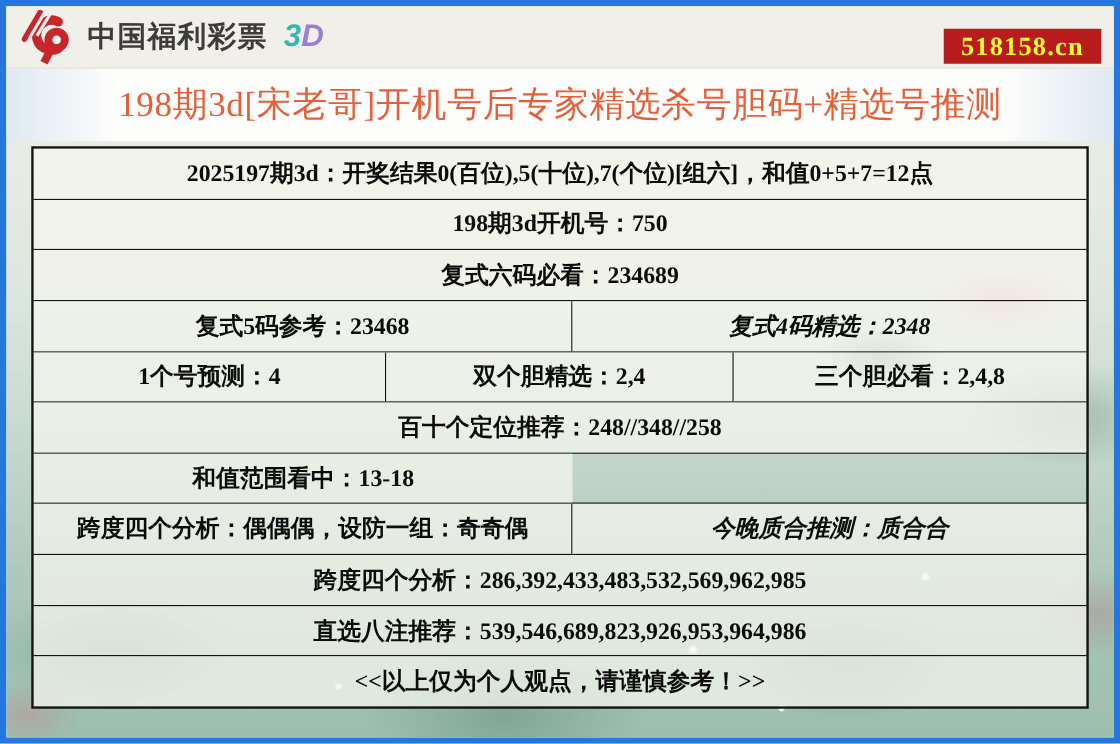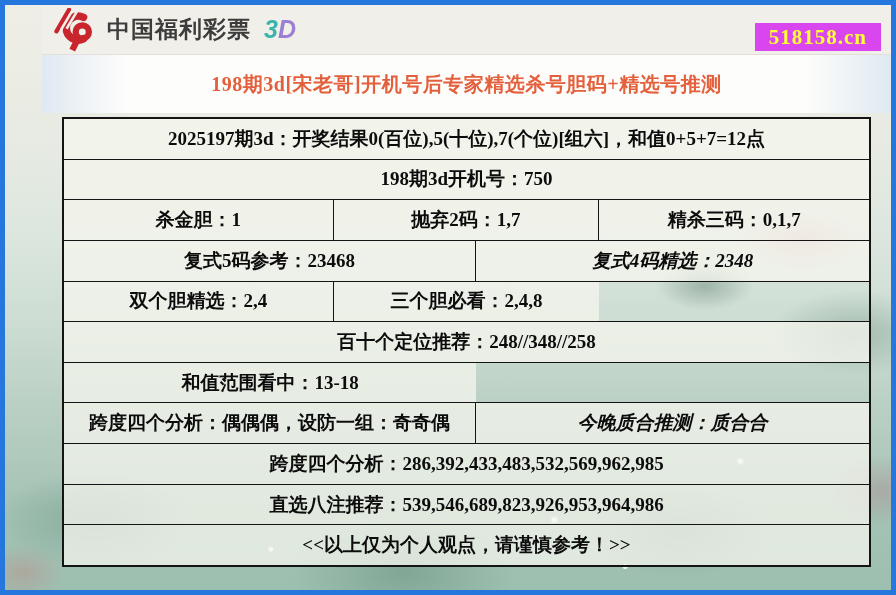--- a/index.html
+++ b/index.html
@@ -3,21 +3,20 @@
 <meta charset="utf-8">
 <style>
   * { margin:0; padding:0; box-sizing:border-box; }
   html,body { width:896px; height:595px; overflow:hidden;
     font-family:"Liberation Serif","DejaVu Serif",serif; }
   .page {
     position:relative; width:896px; height:595px;
     border:5px solid #2577dd;
     box-shadow: inset 0 0 0 1px #bcd4ec;
     overflow:hidden;
-    padding-left:37px;
   }
   
   .pond-bg {
     position:absolute; inset:0; z-index:0;
     background:
       radial-gradient(circle 3px at 62% 88%, rgba(255,255,255,.95) 0 2px, transparent 4px),
       radial-gradient(circle 3px at 83% 78%, rgba(255,255,255,.9) 0 2px, transparent 4px),
       radial-gradient(circle 2px at 30% 93%, rgba(255,255,255,.9) 0 2px, transparent 3px),
       radial-gradient(circle 2px at 70% 96%, rgba(255,255,255,.85) 0 2px, transparent 3px),
       radial-gradient(ellipse 90px 45px at 90% 40%, rgba(226,158,172,.55), transparent 70%),
@@ -40,32 +39,32 @@
   }
   .logo { display:flex; align-items:center; gap:9px; }
   .logo svg { width:44px; height:44px; }
   .logo-text { font-family:"Liberation Sans","DejaVu Sans",sans-serif;
     font-weight:900; font-size:23px; color:#3c3c3c; letter-spacing:1px; }
   .logo-3d { font-family:"Liberation Sans","DejaVu Sans",sans-serif;
     font-style:italic; font-weight:900; font-size:25px; margin-left:4px; }
   .logo-3d .d3-first { color:#3bb4ad; }
   .logo-3d .d3-second { color:#9a7fd2; }
   .site-badge {
-    margin-left:auto; margin-top:14px; background:#d946ef; color:#ffff33;
+    margin-left:auto; margin-top:14px; background:#b91c1c; color:#ffff33;
     font-weight:700; font-size:21px; line-height:28px; padding:0 14px;
     letter-spacing:1px; cursor:pointer;
   }
 
   
   .title-band {
     height:58px; display:flex; align-items:center; justify-content:center;
     background:linear-gradient(90deg,#dfe9f2 0%,#fdfdfb 10%,#fdfdfb 90%,#dfe9f2 100%);
   }
   .page-title {
-    font-size:20px; font-weight:700; color:#e4603c;
+    font-size:28px; font-weight:400; color:#e4603c;
     white-space:nowrap; letter-spacing:0.5px;
   }
 
   
   .pred-table {
     margin:4px 20px 0 20px; border:2px solid #141414;
     display:flex; flex-direction:column; height:450px;
   }
   .t-row { display:flex; flex:1 1 0; border-bottom:1.4px solid #141414; }
   .t-row:last-child { border-bottom:none;font-family:Liberation Serif, serif; }
@@ -113,30 +112,29 @@
     <h1 class="page-title">198期3d[宋老哥]开机号后专家精选杀号胆码+精选号推测</h1>
   </div>
 
   <div class="pred-table layer" id="prediction-table">
       <div class="t-row cols1">
         <div class="t-cell">2025197期3d：开奖结果0(百位),5(十位),7(个位)[组六]，和值0+5+7=12点</div>
       </div>
       <div class="t-row cols1">
         <div class="t-cell">198期3d开机号：750</div>
       </div>
-      <div class="t-row cols3">
-        <div class="t-cell">杀金胆：1</div>
-        <div class="t-cell">抛弃2码：1,7</div>
-        <div class="t-cell">精杀三码：0,1,7</div>
+      <div class="t-row cols1">
+        <div class="t-cell">复式六码必看：234689</div>
       </div>
       <div class="t-row cols2">
         <div class="t-cell">复式5码参考：23468</div>
         <div class="t-cell">复式4码精选：2348</div>
       </div>
       <div class="t-row cols3">
+        <div class="t-cell">1个号预测：4</div>
         <div class="t-cell">双个胆精选：2,4</div>
         <div class="t-cell">三个胆必看：2,4,8</div>
       </div>
       <div class="t-row cols1">
         <div class="t-cell">百十个定位推荐：248//348//258</div>
       </div>
       <div class="t-row cols2">
         <div class="t-cell">和值范围看中：13-18</div>
       </div>
       <div class="t-row cols2">

